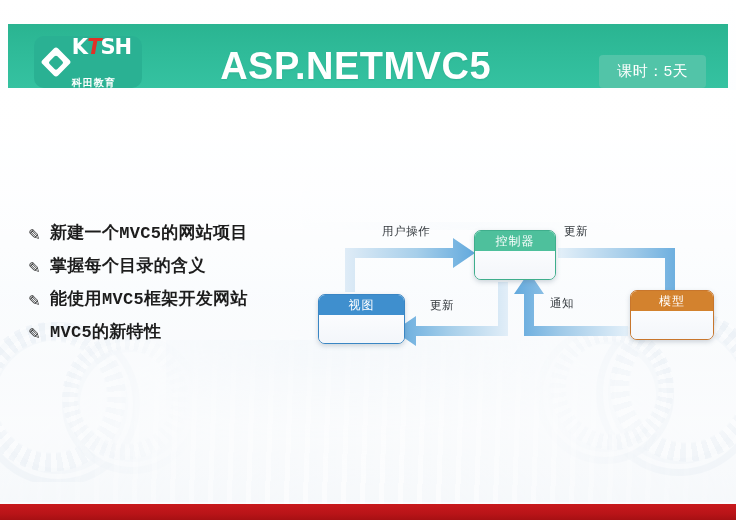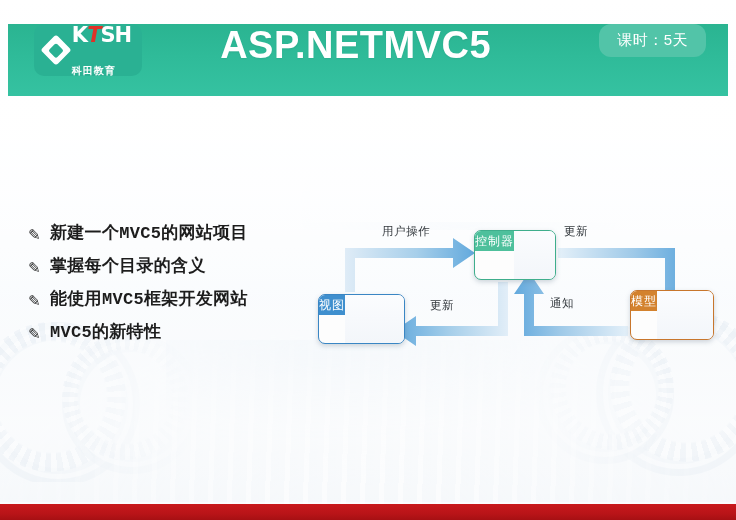--- a/index.html
+++ b/index.html
@@ -62,23 +62,23 @@
   .bg-right{right:-30px;bottom:38px;width:250px;height:180px;
     -webkit-mask-image:linear-gradient(270deg,#000 35%,transparent 100%);
             mask-image:linear-gradient(270deg,#000 35%,transparent 100%);}
   .bg-haze{
     position:absolute;left:0;top:90px;width:736px;height:430px;
     background:linear-gradient(180deg,rgba(255,255,255,.97) 0%,rgba(255,255,255,.80) 22%,rgba(255,255,255,.55) 48%,rgba(255,255,255,.72) 78%,rgba(255,255,255,.55) 100%);
   }
 
   
   .header{
-    position:absolute;left:8px;top:24px;width:720px;height:72px;
+    position:absolute;left:8px;top:24px;width:720px;height:64px;
     background:linear-gradient(180deg,#2ab491 0%,#2fbb99 45%,#35c2a1 100%);
-    display:flex;align-items:flex-start;gap:16px;
+    display:flex;align-items:flex-end;gap:16px;
   }
   .logo-box{
     width:108px;height:52px;margin-left:26px;border-radius:10px;
     background:#2ab193;display:flex;align-items:center;justify-content:center;
     flex:0 0 auto;position:relative;
   }
   .logo-inner{display:flex;align-items:center;gap:5px;}
   .logo-diamond{
     width:22px;height:22px;background:#ffffff;transform:rotate(45deg);
     border-radius:3px;display:flex;align-items:center;justify-content:center;flex:0 0 auto;
@@ -96,21 +96,21 @@
     font-size:10px;color:#ffffff;letter-spacing:1px;margin-top:20px;font-weight:700;
   }
   .title{
     flex:1 1 auto;text-align:center;color:#ffffff;
     font-size:38px;font-weight:600;letter-spacing:.5px;
     margin-left:-30px;
     text-shadow:0 1px 2px rgba(0,0,0,.07);
   }
   .badge{
     margin-right:22px;flex:0 0 auto;
-    background:#52c4a8;border-radius:12px;
+    background:#52c4a8;border-radius:4px;
     color:#ffffff;font-size:15px;padding:7px 18px;letter-spacing:.5px;
   }
 
   
   .bullets{position:absolute;left:28px;top:222px;width:300px;}
   .bullet{display:flex;align-items:flex-start;margin-bottom:9px;}
   .bul-mark{
     width:22px;flex:0 0 auto;color:#2b2b2b;font-size:15px;line-height:24px;
     transform:translateY(1px);
   }
@@ -118,21 +118,21 @@
     font-size:17px;color:#1d1d1d;line-height:24px;letter-spacing:.3px;
     font-family:Liberation Mono, monospace;font-weight:600;
   }
 
   
   .diagram{position:absolute;left:312px;top:222px;width:412px;height:140px;}
   .node{
     position:absolute;border-radius:7px;overflow:hidden;
     background:#fdfdfd;
     box-shadow:0 2px 5px rgba(90,110,130,.28);
-    display:flex;flex-direction:row;
+    display:flex;flex-direction:column;
   }
   .node .head{
     height:20px;display:flex;align-items:center;justify-content:center;
     color:#ffffff;font-size:12px;letter-spacing:1px;
     font-family:"DejaVu Sans","Liberation Sans",sans-serif;
   }
   .node .body{flex:1 1 auto;background:linear-gradient(180deg,#fbfcfe,#f3f6fa);}
   .node.ctrl{left:162px;top:8px;width:80px;height:48px;border:1.4px solid #3fae8c;}
   .node.ctrl .head{background:#4ec09c;}
   .node.view{left:6px;top:72px;width:85px;height:48px;border:1.4px solid #3a86c4;}

